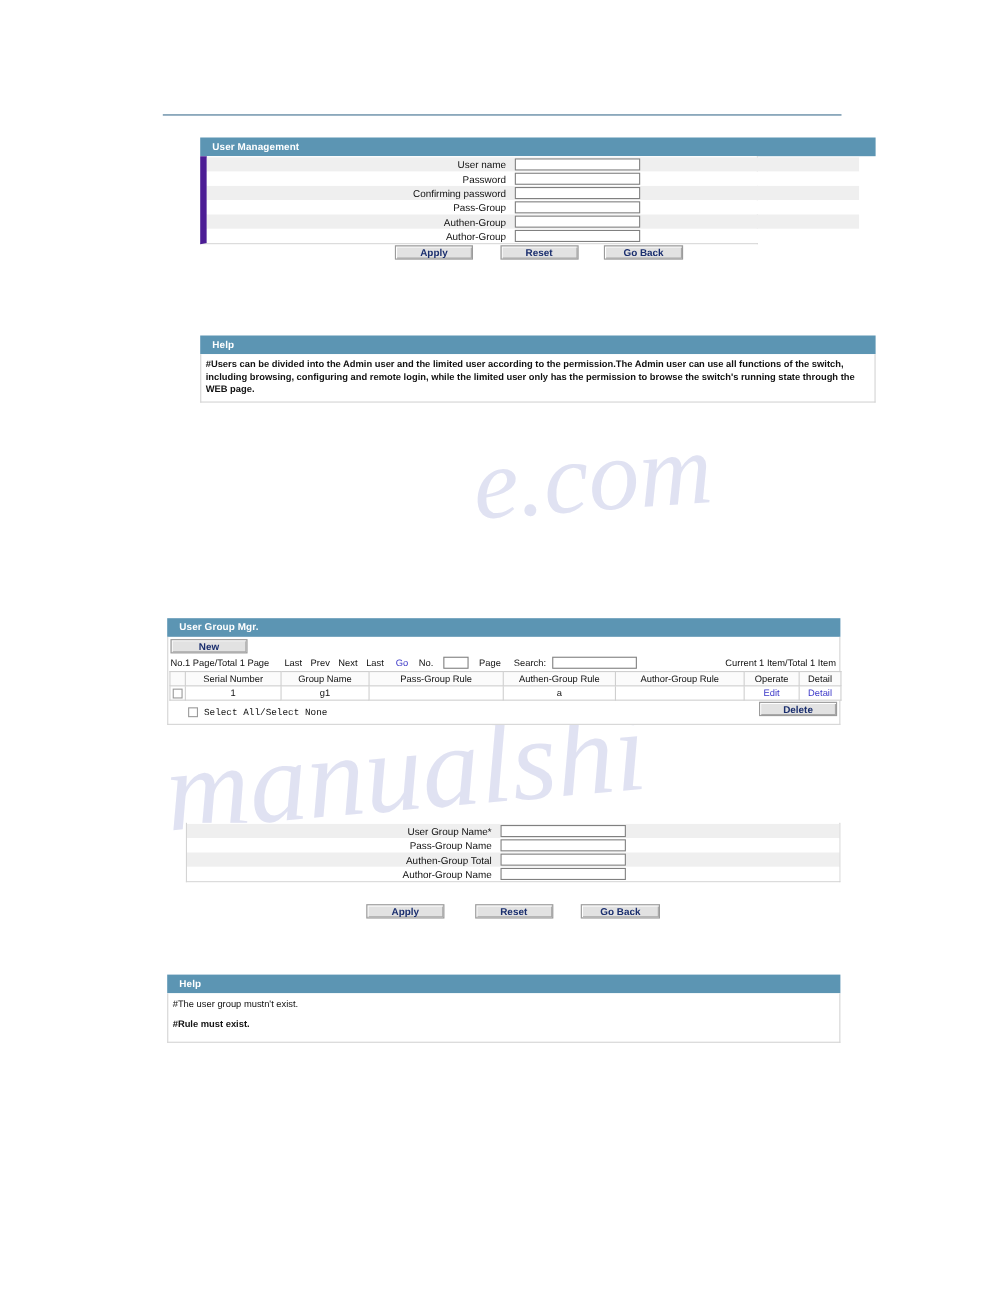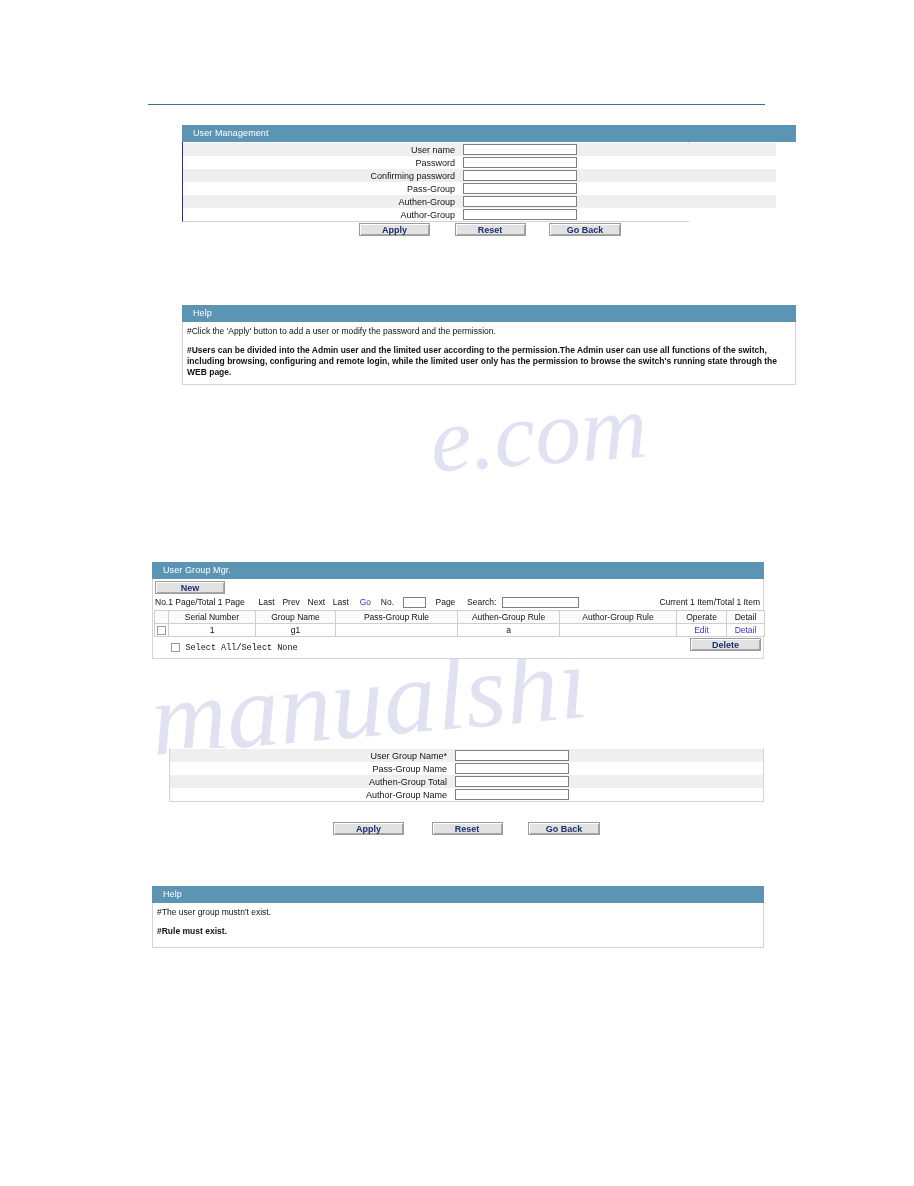--- a/index.html
+++ b/index.html
@@ -40,21 +40,21 @@
     width: 617px;
     height: 0;
     border-top: 1px solid #3f6f8f;
   }
 
   
   .panel { position: absolute; }
   .panel-head {
     background: #5c95b3;
     color: #ffffff;
-    font-weight: normal;
+    font-weight: bold;
     font-size: 9px;
     line-height: 13px;
     padding: 2px 0 2px 11px;
     letter-spacing: 0.1px;
     height: 13px;
     box-sizing: content-box;
   }
   .panel-body {
     background: #ffffff;
     border: 1px solid #d4d4d4;
@@ -178,21 +178,21 @@
 </head>
 <body>
 
 <div class="watermark wm-a">e.com</div>
 <div class="watermark wm-b">manualshi</div>
 
 <div class="top-rule"></div>
 
 <div class="panel" style="left:182px; top:125px; width:614px;">
   <div class="panel-head">User Management</div>
-  <div class="panel-body" style="width:507px; border-left:1px solid #4c1d95; padding:1px 0 0 0;">
+  <div class="panel-body" style="width:507px; border-left:6px solid #4c1d95; padding:1px 0 0 0;">
     <table class="frm" style="width:593px;">
       <colgroup>
           <col style="width:280px">
           <col style="width:313px">
         </colgroup>
       <tbody>
         <tr class="odd">
           <td class="lbl">User name</td>
           <td class="fld">
             <span class="txtbox" style="width:112px;">
@@ -247,21 +247,20 @@
 
 <div style="position:absolute; left:359px; top:223px;">
   <div class="btn" style="width:71px;">Apply</div>
   <div class="btn" style="width:71px; margin-left:22px;">Reset</div>
   <div class="btn" style="width:72px; margin-left:21px;">Go Back</div>
 </div>
 
 <div class="panel" style="left:182px; top:305px; width:614px;">
   <div class="panel-head">Help</div>
   <div class="help-body" style="width:614px;">
-    <div class="help-line">#Click the 'Apply' button to add a user or modify the password and the permission.</div>
     <div class="help-line">#Users can be divided into the Admin user and the limited user according to the permission.The Admin user can use all functions of the switch, including browsing, configuring and remote login, while the limited user only has the permission to browse the switch's running state through the WEB page.</div>
   </div>
 </div>
 
 <div class="panel" style="left:152px; top:562px; width:612px;">
   <div class="panel-head">User Group Mgr.</div>
   <div class="panel-body" style="width:612px; padding:2px 1px 2px 1px;">
 
     <div style="padding:0 0 2px 1px;">
       <div class="btn" style="width:70px;">New</div>

